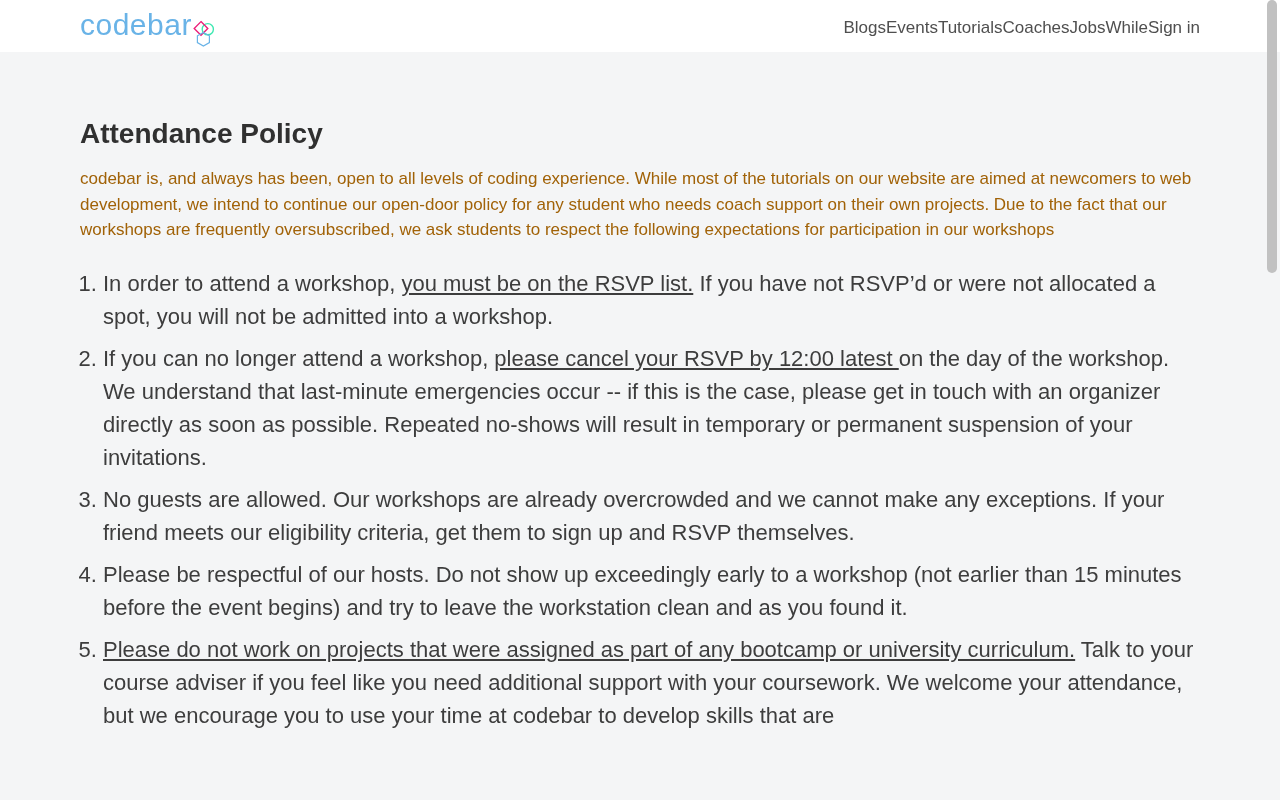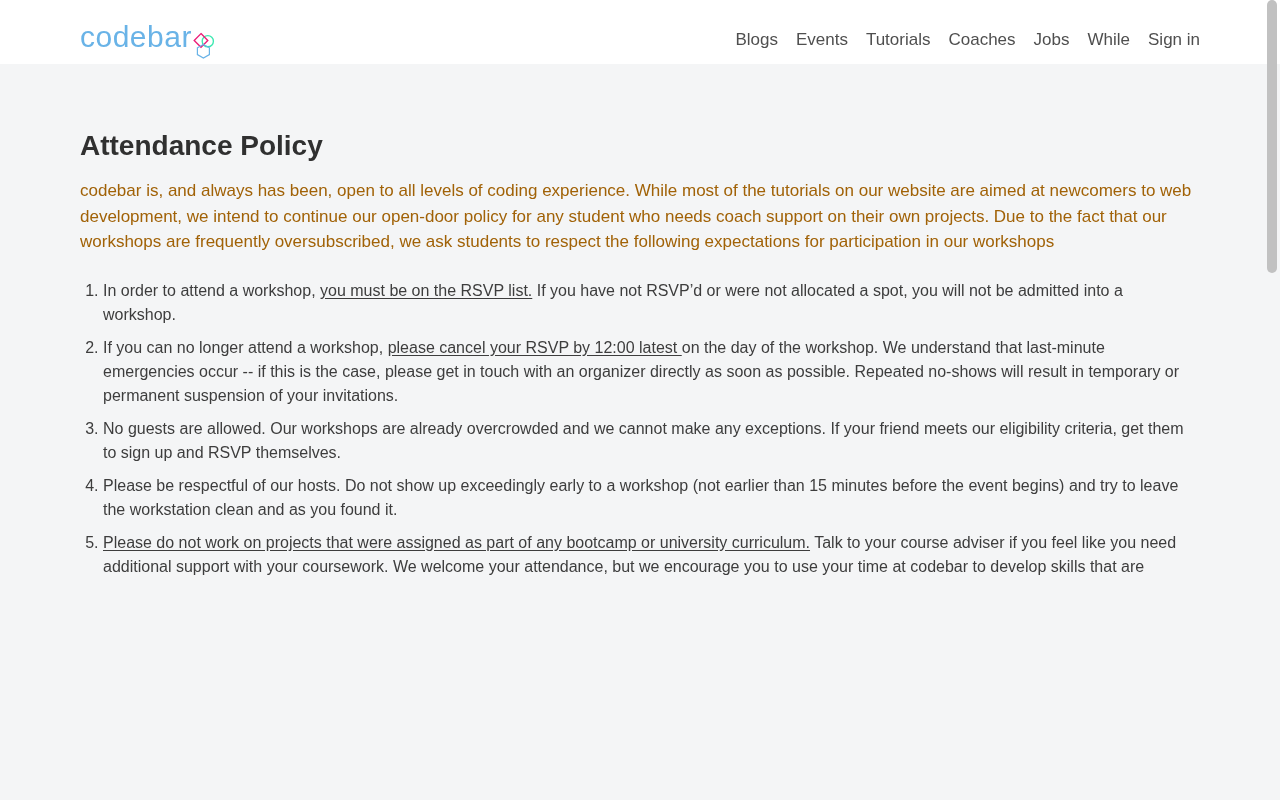--- a/index.html
+++ b/index.html
@@ -16,21 +16,21 @@
   .container {
     width: 1120px;
     margin: 0 auto;
   }
 
   
   .top-white {
     background: #ffffff;
   }
   .site-header {
-    padding-top: 20px;
+    padding-top: 8px;
   }
   .header-inner {
     display: flex;
     align-items: flex-start;
     justify-content: space-between;
   }
   .logo {
     display: inline-flex;
     align-items: flex-start;
     text-decoration: none;
@@ -50,21 +50,20 @@
   }
   .main-nav {
     display: flex;
     align-items: center;
     margin-top: 10px;
   }
   .main-nav a {
     font-size: 17px;
     color: #4f4f4f;
     text-decoration: none;
-    margin-left: 18px;
     cursor: pointer;
   }
   .main-nav a:first-child { margin-left: 16px; }
 
   
   .hero {
     padding-top: 63px;
     padding-bottom: 59px;
   }
   .page-title {
@@ -108,21 +107,21 @@
     margin: 16px 0 0 0;
     font-size: 17px;
     line-height: 1.5;
     color: #a16207;
   }
   ol.rules {
     margin: 24px 0 0 0;
     padding-left: 23px;
   }
   ol.rules li {
-    font-size: 16px;
+    font-size: 22px;
     line-height: 1.5;
     margin-bottom: 9px;
     color: #3d3d3d;
   }
   .u {
     text-decoration: underline;
     text-underline-offset: 2px;
   }
 
   

